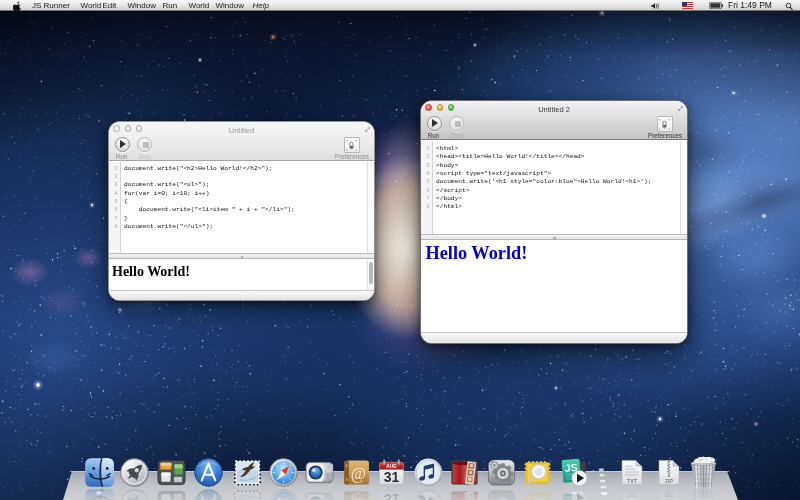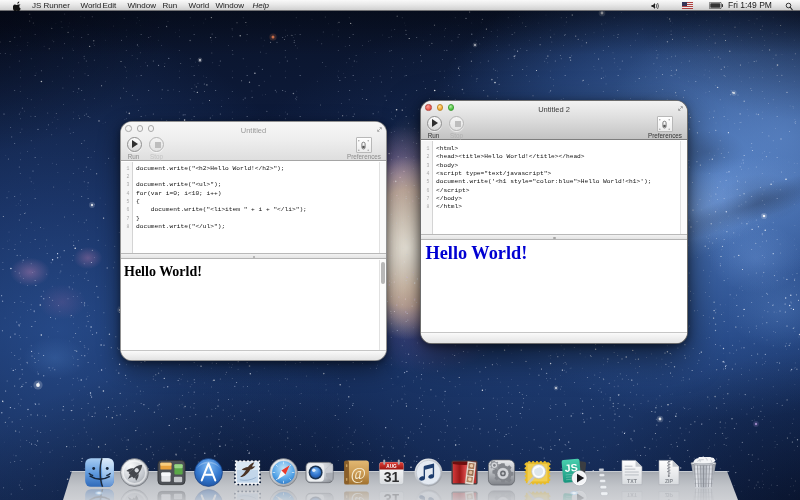--- a/index.html
+++ b/index.html
@@ -2865,21 +2865,21 @@
 <rect x="8.6" y="6" width="5.6" height="2.9" rx="1.2"></rect>
 <rect x="9.0" y="11.8" width="6.2" height="3.1" rx="1.3"></rect>
 <rect x="9.5" y="18" width="6.8" height="3.4" rx="1.4"></rect>
 <rect x="10.1" y="24.6" width="7.4" height="3.7" rx="1.5"></rect>
 </g>
       </svg>
 <div class="ind" style="left:95px;"></div>
 <div class="ind" style="left:570px;"></div>
     </div>
 
-  <div class="win inactive" style="left:120px; top:121px; width:267px; height:240px;">
+  <div class="win inactive" style="left:108px; top:121px; width:267px; height:180px;">
     <div class="chrome" style="height:39px;"></div>
     <div class="title" style="top:3.5px;">Untitled</div>
     <span class="tl" style="left:4.4px; top:3.2px;"></span>
     <span class="tl" style="left:15.7px; top:3.2px;"></span>
     <span class="tl" style="left:26.7px; top:3.2px;"></span>
     <svg class="rsz" style="right:3px; top:3.5px;" viewBox="0 0 10 10">
         <path d="M3.2 6.8 L6.8 3.2" stroke="#7a7a7a" stroke-width="1.1" fill="none"></path>
         <path d="M4.6 1.8 L8.2 1.8 L8.2 5.4 z" fill="#7a7a7a"></path>
         <path d="M1.8 4.6 L1.8 8.2 L5.4 8.2 z" fill="#7a7a7a"></path>
       </svg>

